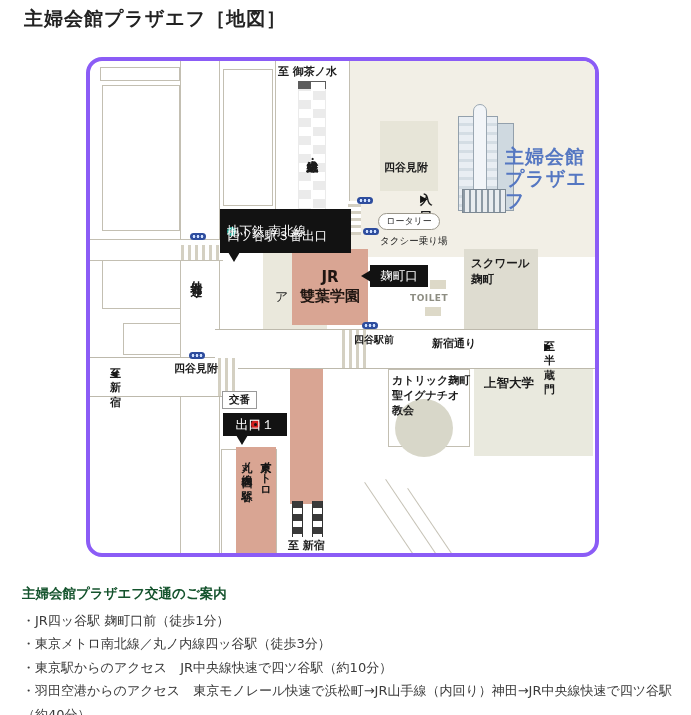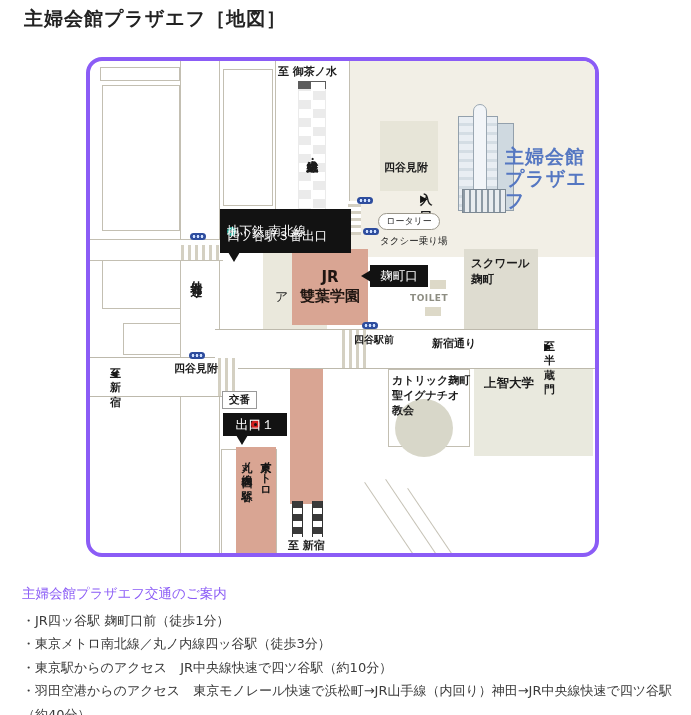--- a/index.html
+++ b/index.html
@@ -134,21 +134,21 @@
   .sg1{left:100px;top:172px;} .sg2{left:267px;top:136px;} .sg3{left:273px;top:167px;}
   .sg4{left:272px;top:261px;} .sg5{left:99px;top:291px;}
 
   .diag{height:0;border-top:1px solid #c6c2b6;transform-origin:0 0;transform:rotate(56deg);z-index:1;}
   .dg1{left:275px;top:421px;width:100px;}
   .dg2{left:296px;top:418px;width:105px;}
   .dg3{left:318px;top:427px;width:95px;}
 
   
   .access{position:absolute;left:22px;top:582px;width:652px;font-size:13px;color:#3a3a3a;line-height:23.5px;}
-  .access .heading{font-weight:400;font-size:13.5px;margin-bottom:3px;color:#8b5cf6;}
+  .access .heading{font-weight:700;font-size:13.5px;margin-bottom:3px;color:#14532d;}
 </style>
 </head>
 <body>
 
 <div class="page">
   <div class="page-title">主婦会館プラザエフ［地図］</div>
 
   <div class="map">
     <div class="region-beige"></div>
 

